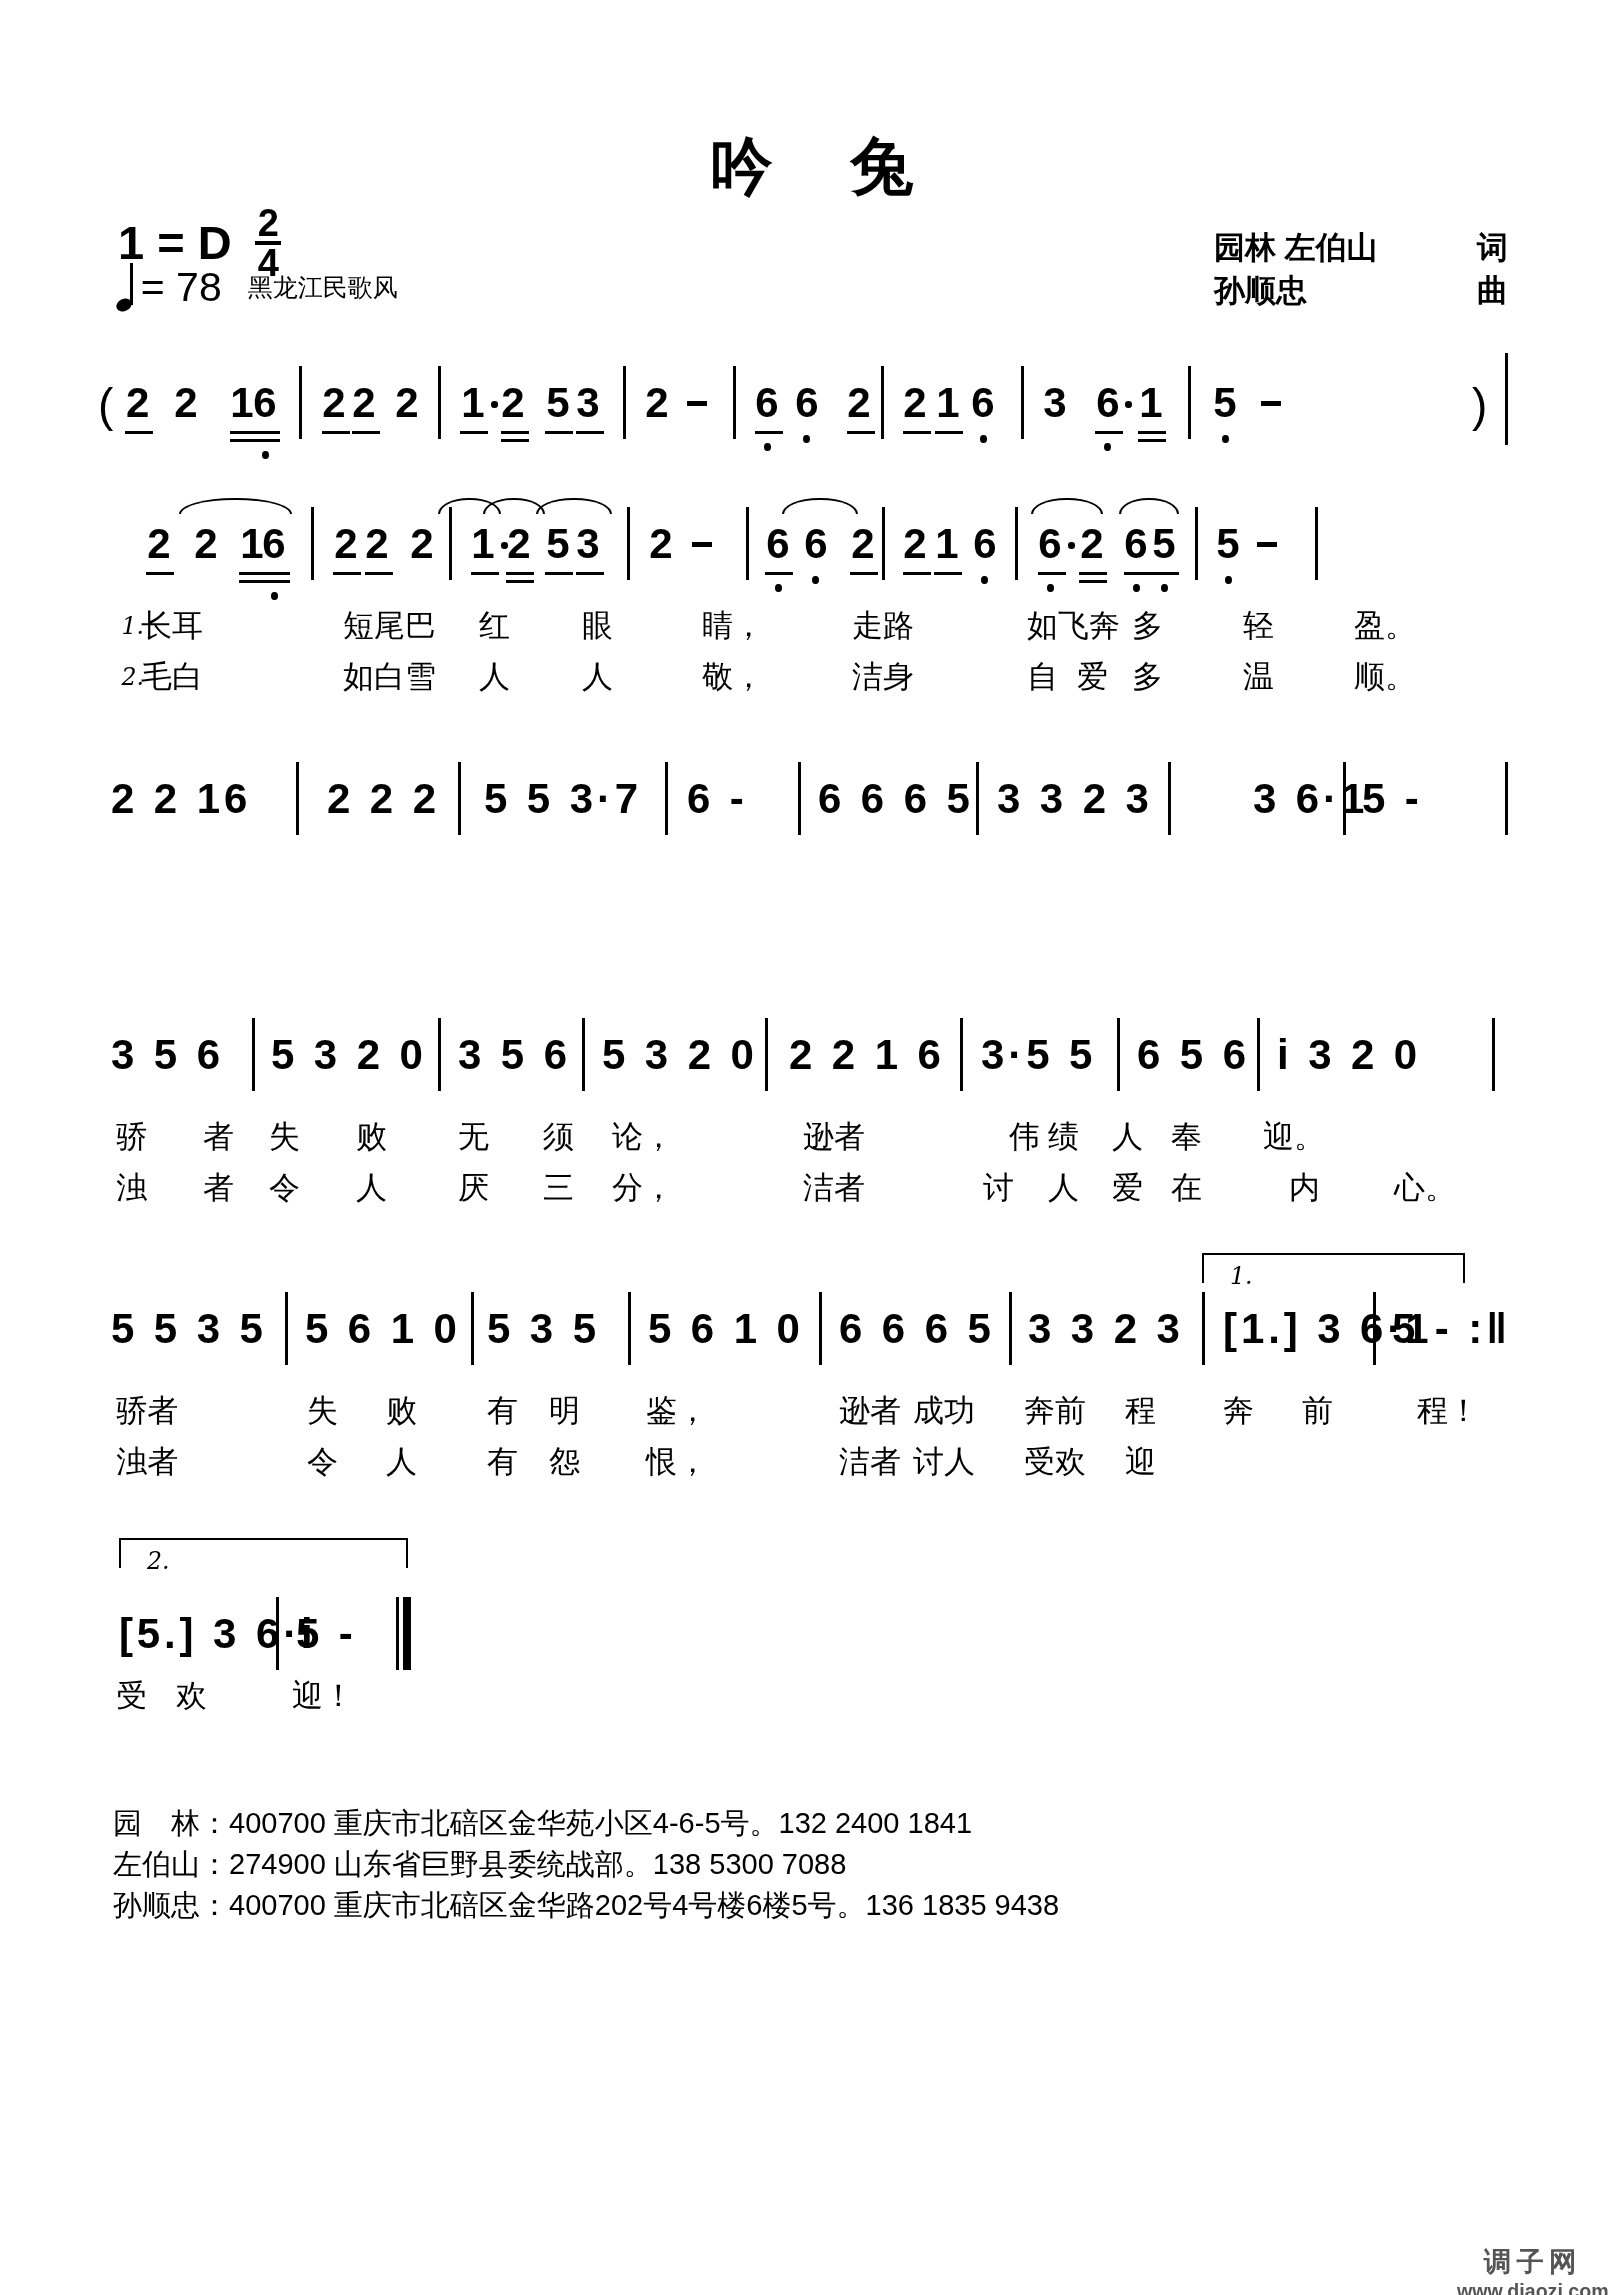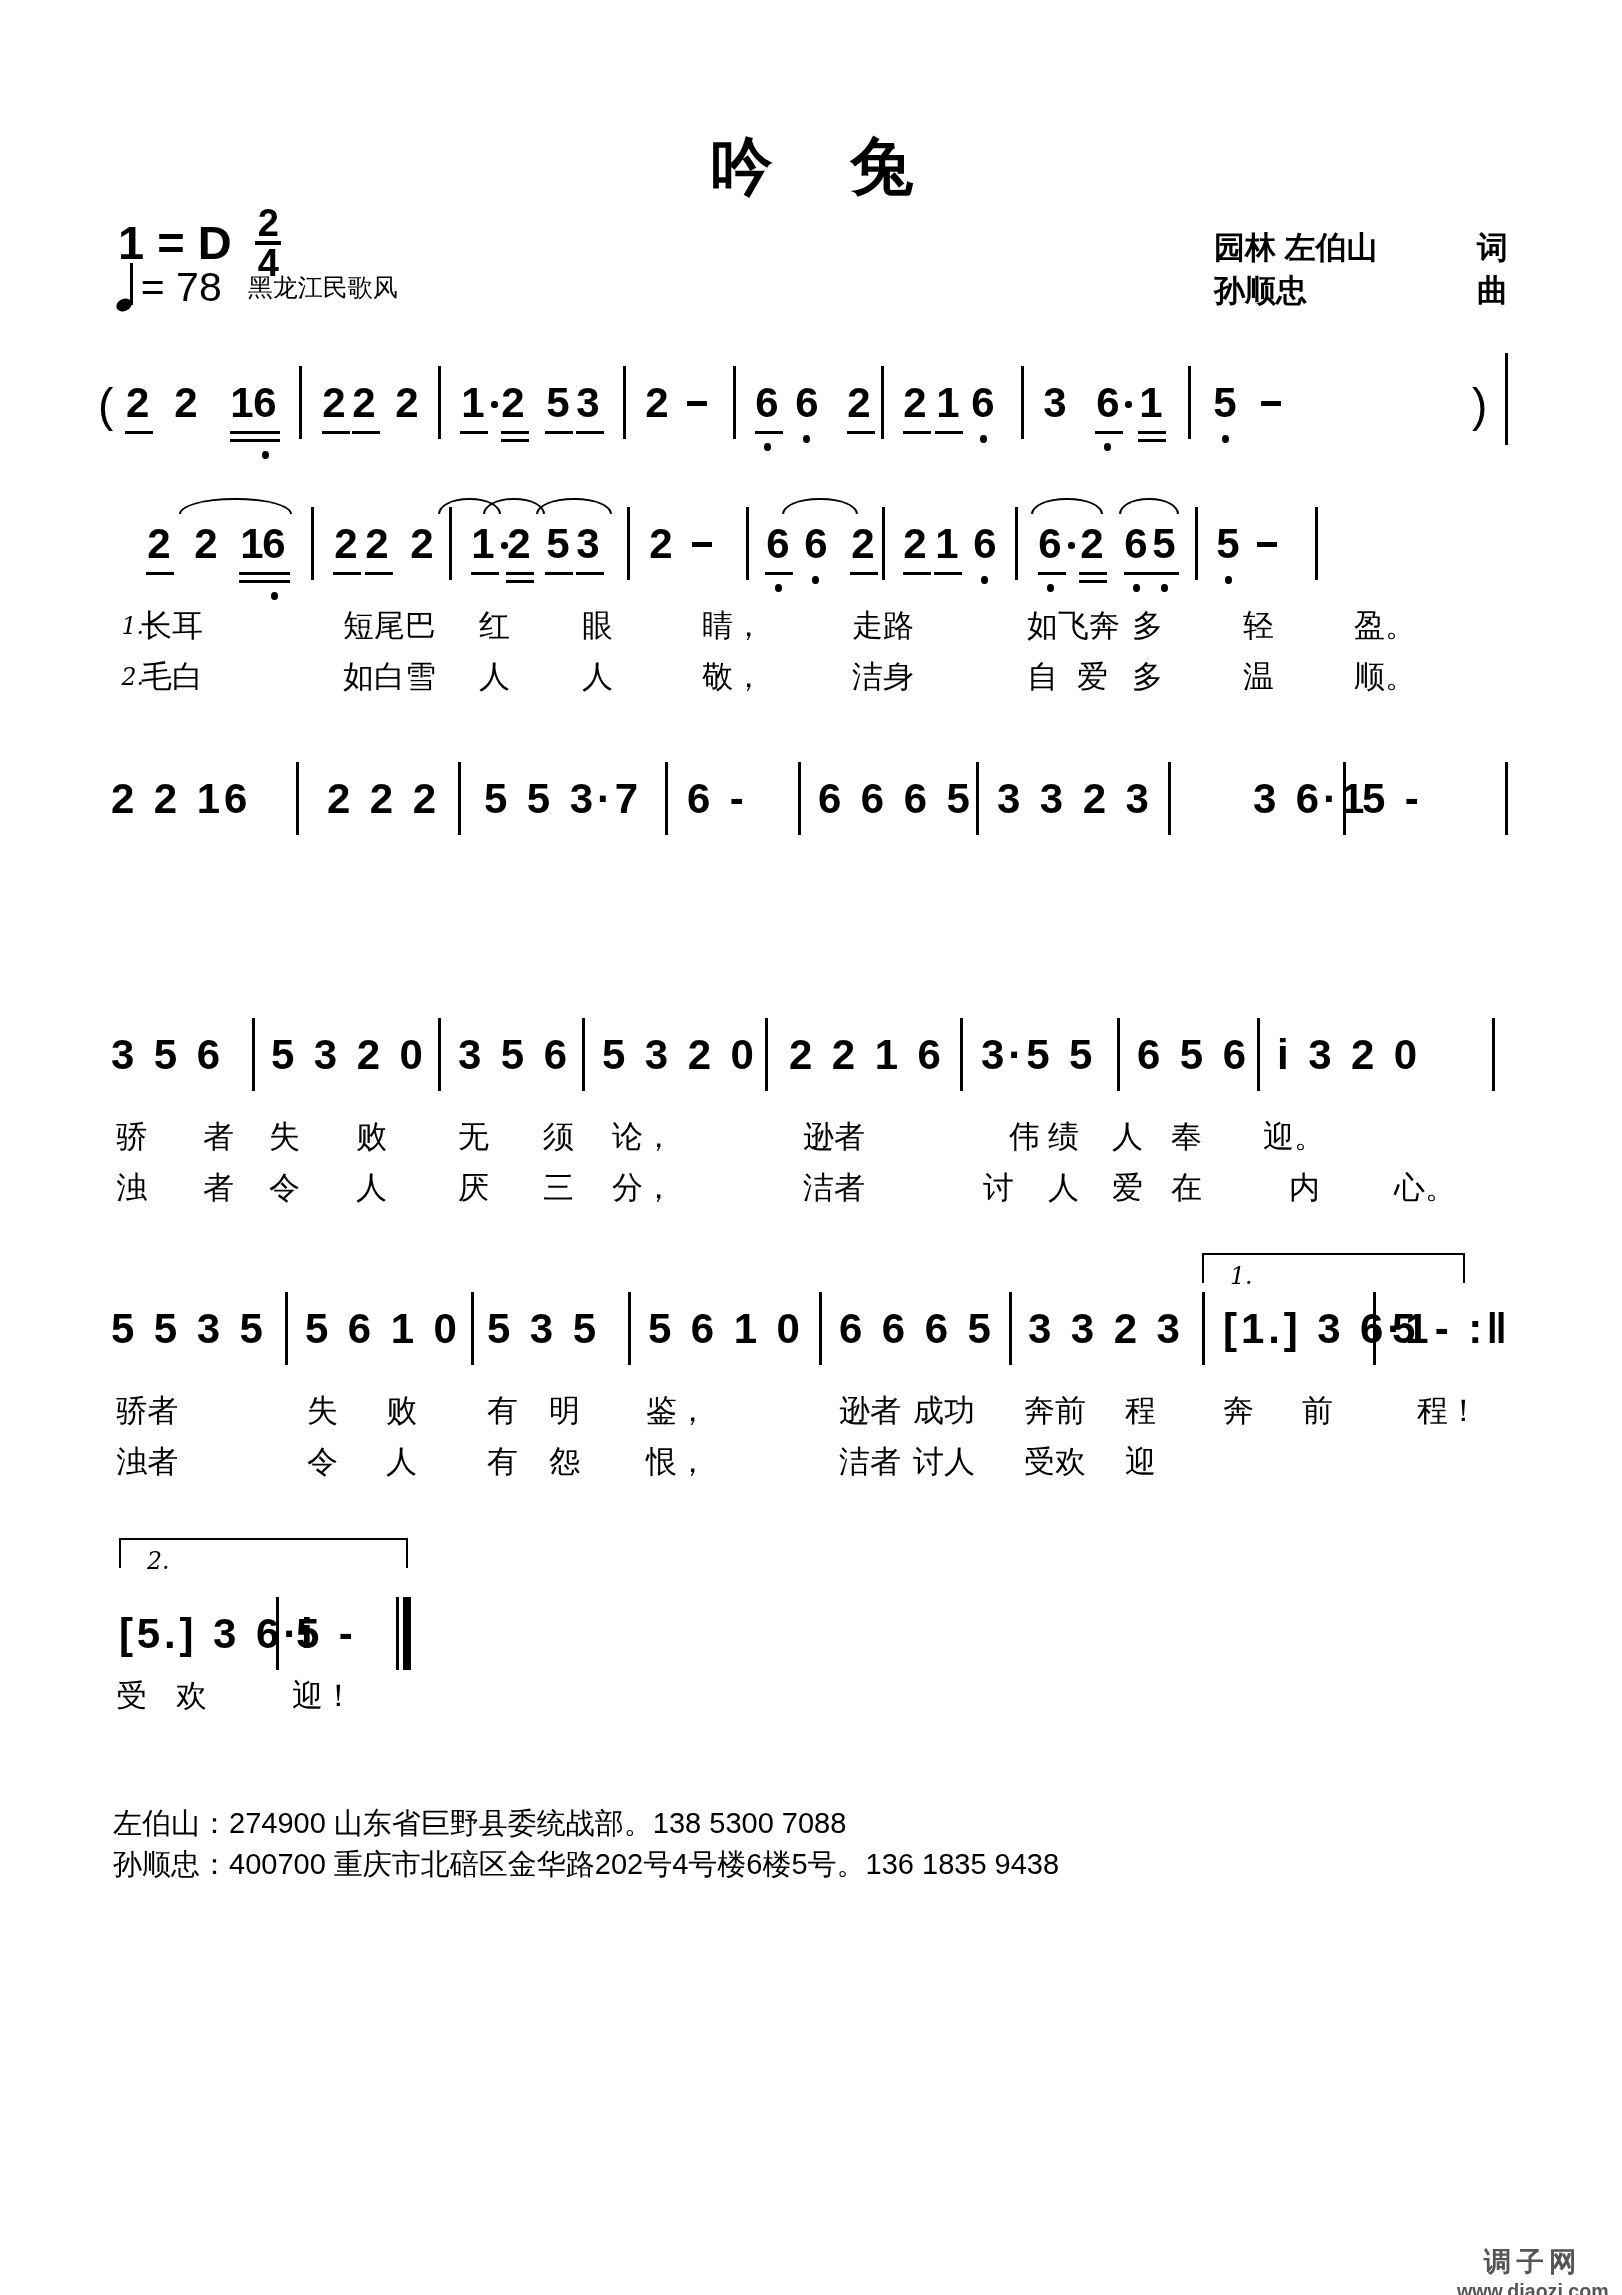--- a/index.html
+++ b/index.html
@@ -383,20 +383,21 @@
     <span class="final-thick" style="left:292px"></span>
   </div>
   <div class="lyric-row" style="margin-top:-19.6px">
     <span style="left:5.2px">受</span>
     <span style="left:65px">欢</span>
     <span style="left:181px">迎！</span>
   </div>
 </div>
 
 <div class="footer">
+  <div><span>园　林</span><span>：400700  重庆市北碚区金华苑小区4-6-5号。132 2400 1841</span></div>
   <div><span>左伯山</span><span>：274900  山东省巨野县委统战部。138 5300 7088</span></div>
   <div><span>孙顺忠</span><span>：400700  重庆市北碚区金华路202号4号楼6楼5号。136 1835 9438</span></div>
 </div>
 
 <div class="watermark">
   <div class="cn">调子网</div>
   <div class="url">www.diaozi.com</div>
 </div>
 
 

